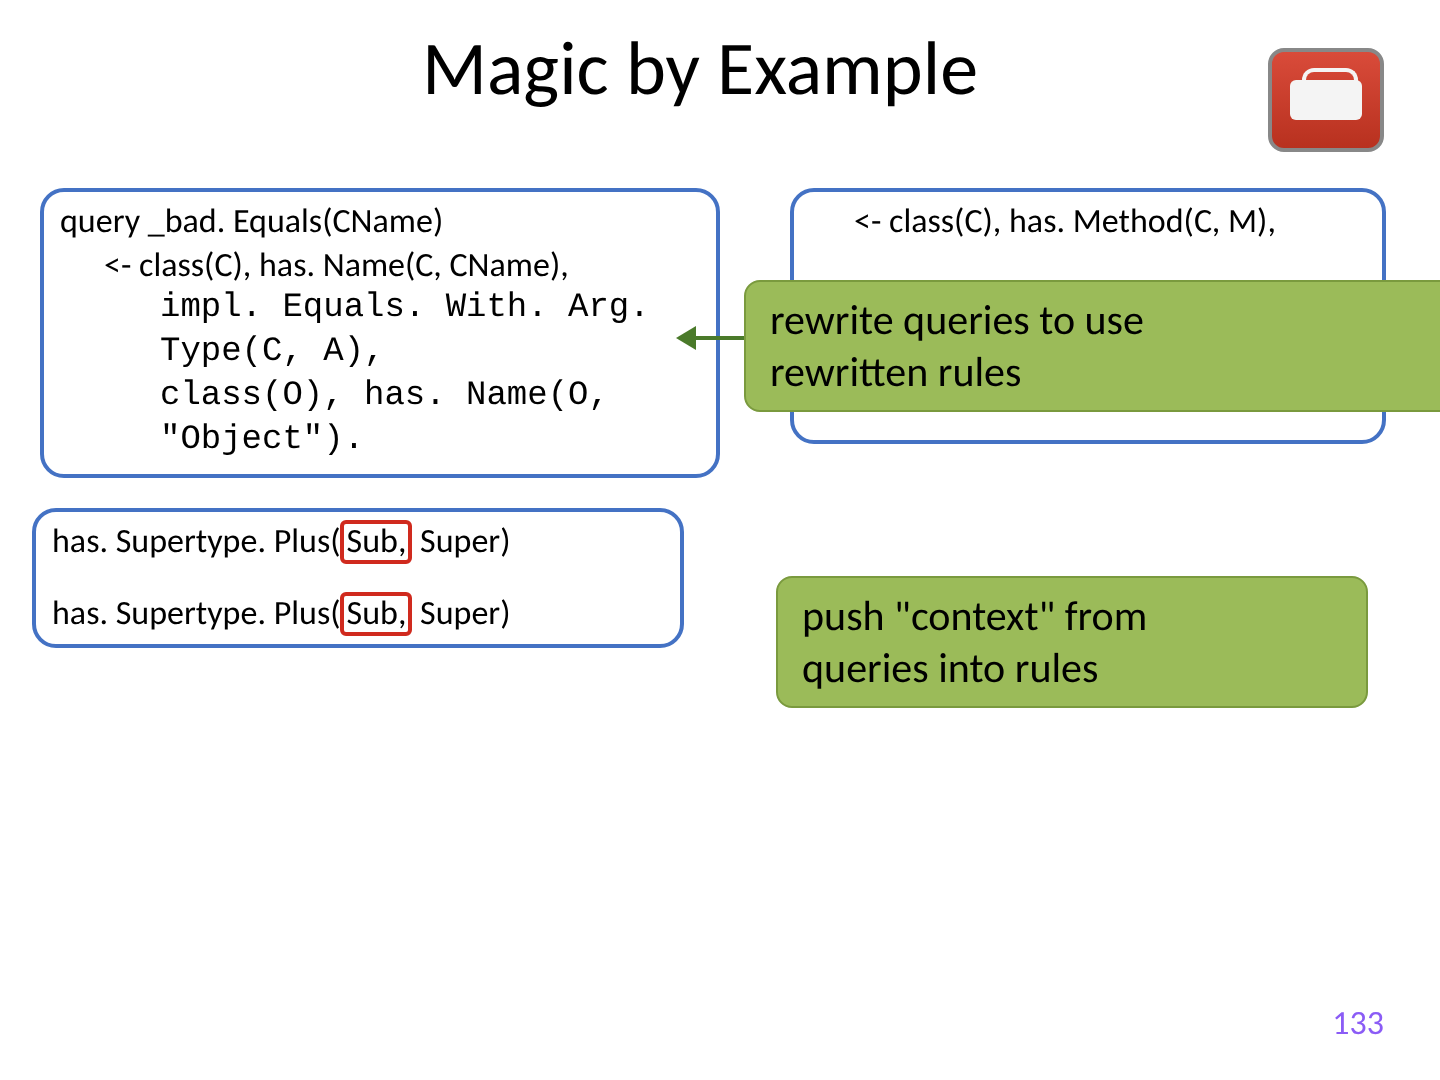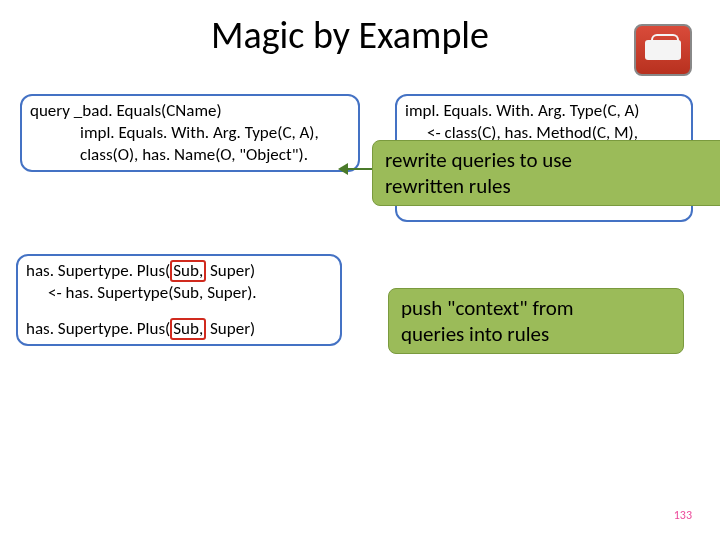--- a/index.html
+++ b/index.html
@@ -55,21 +55,21 @@
     font-size: 17px;
     line-height: 1.3;
     padding: 4px 8px;
     color: #000;
     background: #fff;
   }
   .box1 { top: 94px; left: 20px; width: 340px; }
   .box2 { top: 94px; left: 395px; width: 298px; height: 128px; }
   .box3 { top: 254px; left: 16px; width: 326px; }
   .ind1 { padding-left: 22px; }
-  .ind2 { padding-left: 50px; }
+  .ind2 { padding-left: 50px; font-family: Liberation Mono, monospace; }
   .red-box {
     display: inline-block;
     border: 2.5px solid #d02a1e;
     border-radius: 3px;
     padding: 0 1px;
     line-height: 1.05;
   }
   .callout {
     position: absolute;
     background: #9bbb59;
@@ -91,56 +91,55 @@
     content: "";
     position: absolute;
     left: -8px; top: -5px;
     border: 6px solid transparent;
     border-right: 10px solid #4a7a2a;
   }
   .pagenum {
     position: absolute;
     bottom: 18px;
     right: 28px;
-    font-size: 12px;
-    color: #ec4899;
+    font-size: 17px;
+    color: #8b5cf6;
   }
 </style>
 </head>
 <body>
 
 <div class="title">Magic by Example</div>
 
 <div class="icon-box">
   <div class="icon-inner"></div>
 </div>
 
 <div class="code-box box1">
   <div>query _bad. Equals(CName)</div>
+  <div class="ind1">&lt;- class(C), has. Name(C, CName),</div>
   <div class="ind2">impl. Equals. With. Arg. Type(C, A),</div>
   <div class="ind2">class(O), has. Name(O, "Object").</div>
 </div>
 
 <div class="code-box box2">
-  <div>impl. Equals. With. Arg. Type(C, A)</div>
   <div class="ind1">&lt;- class(C), has. Method(C, M),</div>
 </div>
 
 <div class="arrow1"></div>
 
 <div class="callout c1">
   <div>rewrite queries to use</div>
   <div>rewritten rules</div>
 </div>
 
 <div class="code-box box3">
   <div>
     <span>has. Supertype. Plus(</span><span class="red-box">Sub,</span><span> Super)</span>
   </div>
-  <div class="ind1">&lt;- has. Supertype(Sub, Super).</div>
   <div style="height:14px"></div>
   <div>
     <span>has. Supertype. Plus(</span><span class="red-box">Sub,</span><span> Super)</span>
   </div>
 </div>
 
 <div class="callout c2">
   <div>push "context" from</div>
   <div>queries into rules</div>
 </div>

